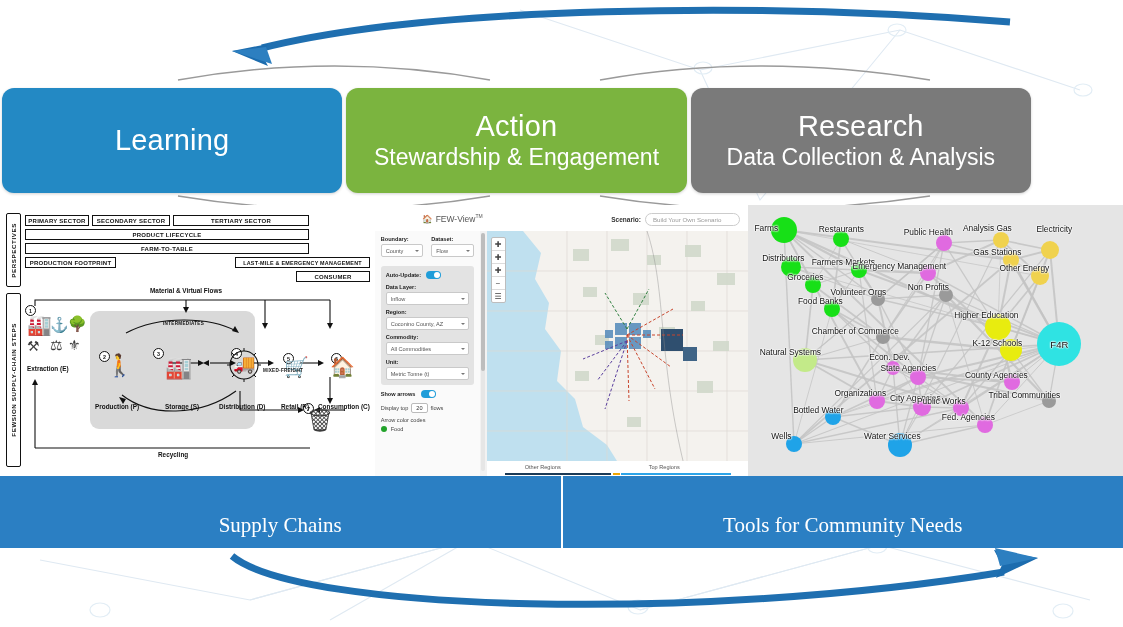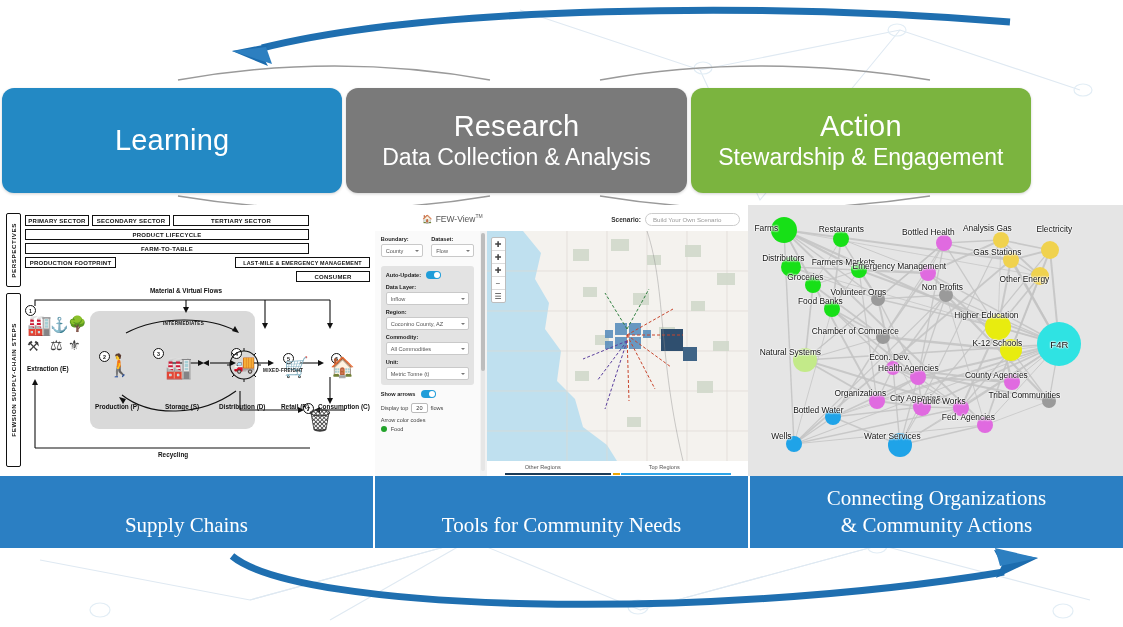--- a/index.html
+++ b/index.html
@@ -168,27 +168,27 @@
       <path d="M232,556 C300,612 700,622 1004,572" fill="none" stroke="#1f6fb0" stroke-width="7" stroke-linecap="butt"></path>
       <path d="M996,578 L1038,558 L994,550 L1002,565 Z" fill="#1c6cae"></path>
       <path d="M1038,558 L995,548 L1000,566 Z" fill="#2d7fc0"></path>
     </g>
   </svg>
 
   <div class="pill-row">
     <div class="pill" style="background:#2389c4">
       <div class="p-title">Learning</div>
     </div>
+    <div class="pill" style="background:#7bb43f">
+      <div class="p-title">Action</div>
+      <div class="p-sub">Stewardship &amp; Engagement</div>
+    </div>
     <div class="pill" style="background:#7a7a7a">
       <div class="p-title">Research</div>
       <div class="p-sub">Data Collection &amp; Analysis</div>
-    </div>
-    <div class="pill" style="background:#7bb43f">
-      <div class="p-title">Action</div>
-      <div class="p-sub">Stewardship &amp; Engagement</div>
     </div>
   </div>
 
   <div class="panels">
 
     <div class="panel panel-left">
       <div class="scd">
 
         <div class="vbar" style="left:6px;top:8px;width:13px;height:72px;">
           <span>PERSPECTIVES</span>
@@ -600,34 +600,34 @@
             <div class="node" style="left: 311px; top: 139px; width: 44px; height: 44px; background: rgb(47, 227, 227);"></div>
           </div>
         <div style="position:absolute;inset:0;">
             <div class="nlabel" style="left: 18px; top: 23px;">Farms</div>
             <div class="nlabel" style="left: 93px; top: 24px;">Restaurants</div>
             <div class="nlabel" style="left: 95px; top: 57px;">Farmers Markets</div>
             <div class="nlabel" style="left: 35px; top: 53px;">Distributors</div>
             <div class="nlabel" style="left: 57px; top: 72px;">Groceries</div>
             <div class="nlabel" style="left: 72px; top: 96px;">Food Banks</div>
             <div class="nlabel" style="left: 110px; top: 87px;">Volunteer Orgs</div>
-            <div class="nlabel" style="left: 180px; top: 27px;">Bottled Health</div>
+            <div class="nlabel" style="left: 180px; top: 27px;">Public Health</div>
             <div class="nlabel" style="left: 151px; top: 61px;">Emergency Management</div>
-            <div class="nlabel" style="left: 180px; top: 82px; margin-left: 14px;">Non Profits</div>
+            <div class="nlabel" style="left: 180px; top: 82px;">Non Profits</div>
             <div class="nlabel" style="left: 239px; top: 23px;">Analysis Gas</div>
             <div class="nlabel" style="left: 249px; top: 47px;">Gas Stations</div>
             <div class="nlabel" style="left: 306px; top: 24px;">Electricity</div>
-            <div class="nlabel" style="left: 276px; top: 63px; margin-top: 11px;">Other Energy</div>
+            <div class="nlabel" style="left: 276px; top: 63px;">Other Energy</div>
             <div class="nlabel" style="left: 238px; top: 110px;">Higher Education</div>
             <div class="nlabel" style="left: 249px; top: 138px;">K-12 Schools</div>
             <div class="nlabel" style="left: 107px; top: 126px;">Chamber of Commerce</div>
             <div class="nlabel" style="left: 42px; top: 147px;">Natural Systems</div>
             <div class="nlabel" style="left: 141px; top: 152px;">Econ. Dev.</div>
             <div class="nlabel" style="left: 112px; top: 188px;">Organizations</div>
-            <div class="nlabel" style="left: 160px; top: 163px;">Health Agencies</div>
+            <div class="nlabel" style="left: 160px; top: 163px;">State Agencies</div>
             <div class="nlabel" style="left: 248px; top: 170px;">County Agencies</div>
             <div class="nlabel" style="left: 276px; top: 190px;">Tribal Communities</div>
             <div class="nlabel" style="left: 167px; top: 193px;">City Agencies</div>
             <div class="nlabel" style="left: 220px; top: 212px;">Fed. Agencies</div>
             <div class="nlabel" style="left: 193px; top: 196px;">Public Works</div>
             <div class="nlabel" style="left: 70px; top: 205px;">Bottled Water</div>
             <div class="nlabel" style="left: 33px; top: 231px;">Wells</div>
             <div class="nlabel" style="left: 144px; top: 231px;">Water Services</div>
             <div class="nlabel hub" style="left: 311px; top: 139px;">F4R</div>
           </div>
@@ -635,18 +635,15 @@
     </div>
   </div>
 
   <div class="caption-row">
     <div class="caption">
       <div><br><span>Supply Chains</span></div>
     </div>
     <div class="caption">
       <div><br><span>Tools for Community Needs</span></div>
     </div>
-    <div class="caption">
-      <div><span>Connecting Organizations</span><br><span>&amp; Community Actions</span></div>
-    </div>
   </div>
 
 </div>
 
 </body></html>

